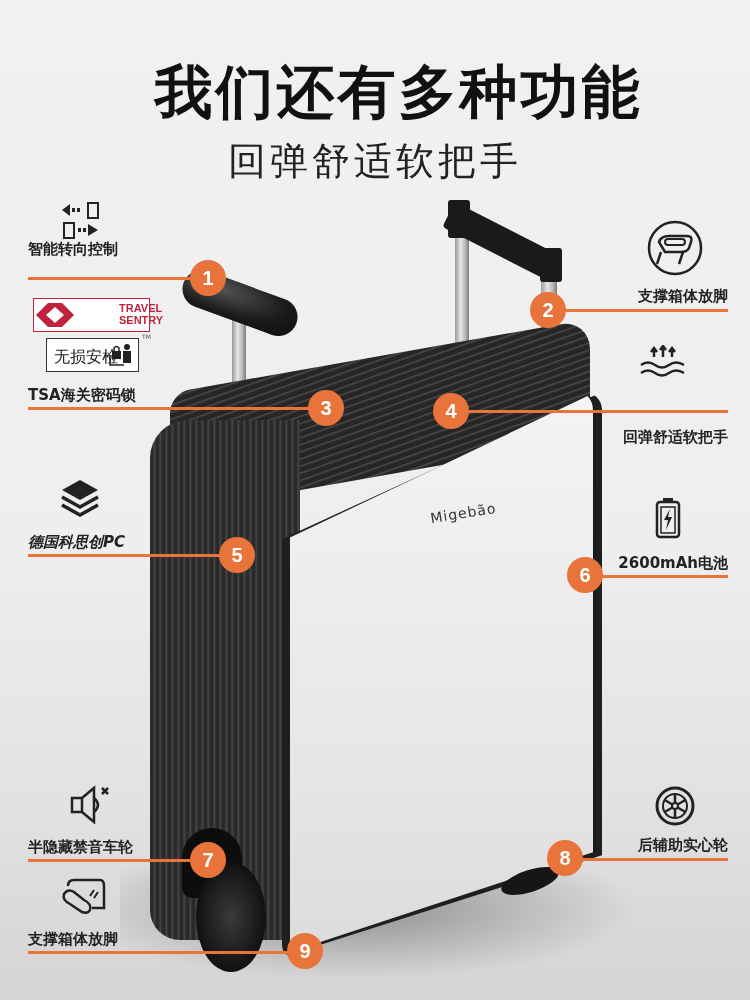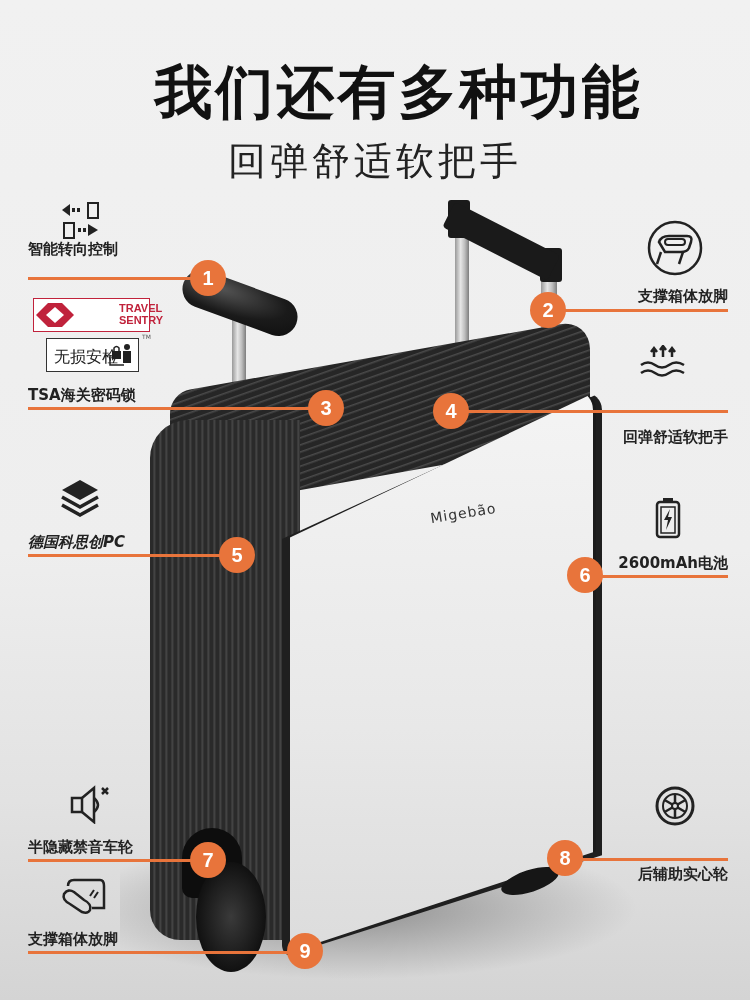--- a/index.html
+++ b/index.html
@@ -238,21 +238,21 @@
 <div class="badge" style="left:190px;top:842px;">7</div>
 
 <div class="icon" style="left:655px;top:786px;">
   <svg width="40" height="40" viewBox="0 0 40 40">
     <circle cx="20" cy="20" r="18" fill="none" stroke="#222" stroke-width="3"></circle>
     <circle cx="20" cy="20" r="12" fill="none" stroke="#222" stroke-width="2"></circle>
     <circle cx="20" cy="20" r="3" fill="none" stroke="#222" stroke-width="2"></circle>
     <path d="M20 8 V17 M20 23 V32 M9.6 14 L17.4 18.5 M22.6 21.5 L30.4 26 M9.6 26 L17.4 21.5 M22.6 18.5 L30.4 14" stroke="#222" stroke-width="2.5"></path>
   </svg>
 </div>
-<div class="label right" style="left:590px;top:836px;width:138px;text-align:right;margin-top:29px;">后辅助实心轮</div>
+<div class="label right" style="left:590px;top:836px;width:138px;text-align:right;">后辅助实心轮</div>
 <div class="line" style="left:580px;top:858px;width:148px;"></div>
 <div class="badge" style="left:547px;top:840px;">8</div>
 
 <div class="icon" style="left:60px;top:878px;">
   <svg width="48" height="38" viewBox="0 0 48 38">
     <path d="M8 8 Q8 2 14 2 L40 2 Q44 2 44 8 L44 30 L32 30" fill="none" stroke="#222" stroke-width="2.5"></path>
     <path d="M4 16 Q2 22 10 26 L22 34 Q28 36 30 32 Q32 26 24 22 L14 14 Q8 10 4 16 Z" fill="none" stroke="#222" stroke-width="2.5"></path>
     <path d="M30 18 L34 12 M34 20 L38 14" stroke="#222" stroke-width="2"></path>
   </svg>
 </div>

